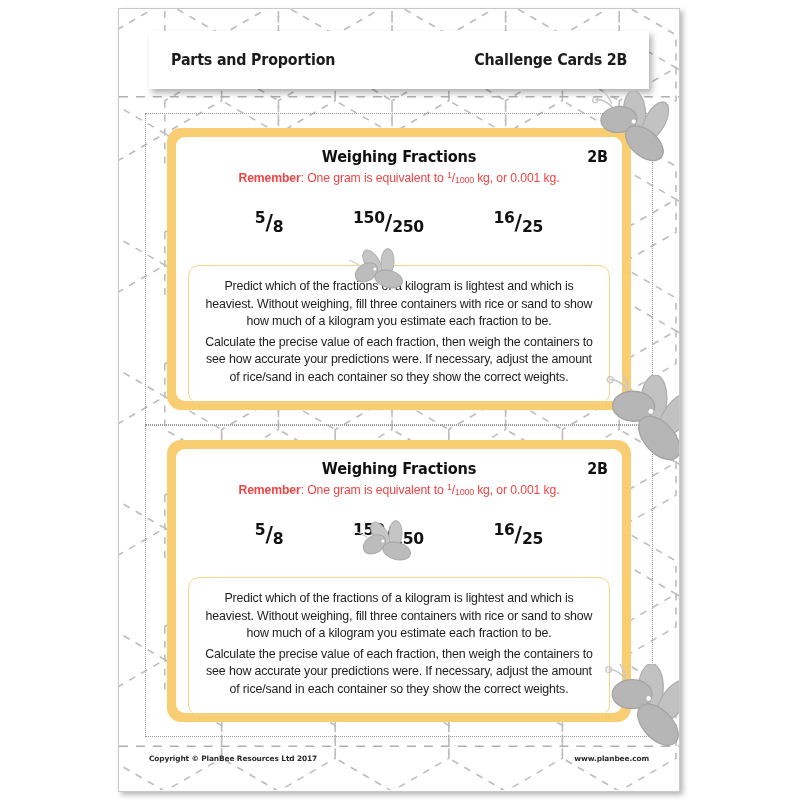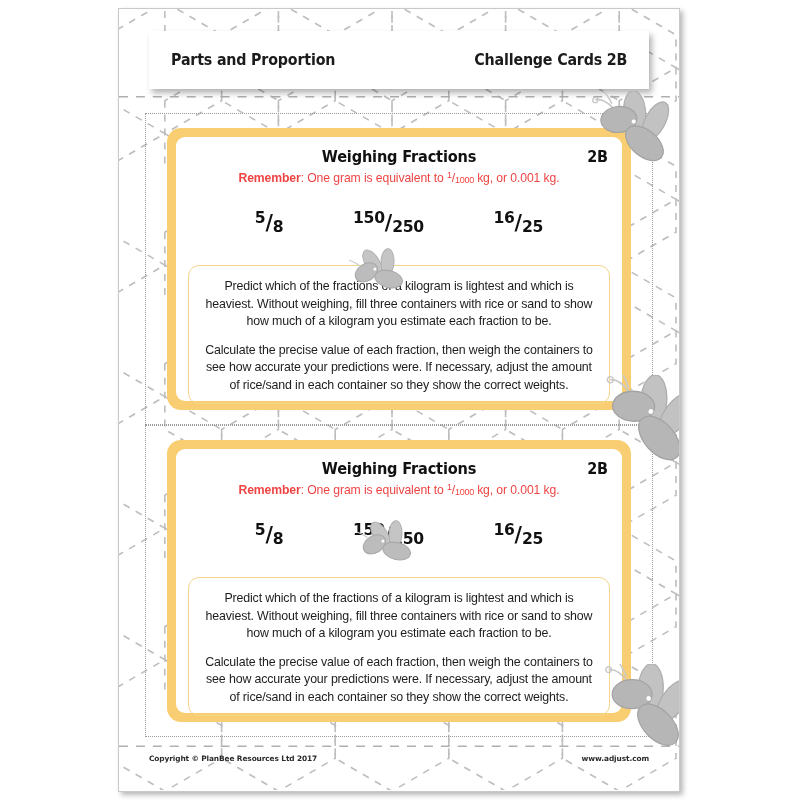--- a/index.html
+++ b/index.html
@@ -184,21 +184,21 @@
     background: transparent;
   }
   .text-panel p {
     margin: 0;
     text-align: center;
     font-size: 12.4px;
     line-height: 1.42;
     color: #1d1d1d;
     letter-spacing: -0.15px;
   }
-  .text-panel p + p { margin-top: 11px; }
+  .text-panel p + p { margin-top: 3px; }
 
   
   .footer {
     position: absolute;
     left: 30px;
     right: 30px;
     bottom: 28px;
     display: flex;
     justify-content: space-between;
     align-items: center;
@@ -425,17 +425,17 @@
         <ellipse cx="48" cy="25" rx="12.5" ry="25" fill="#c2c2c2" stroke="#adadad" stroke-width="1.2" transform="rotate(-16 48 25)"></ellipse>
         <ellipse cx="73" cy="30" rx="11.5" ry="24" fill="#c2c2c2" stroke="#adadad" stroke-width="1.2" transform="rotate(16 73 30)"></ellipse>
         <ellipse cx="32" cy="36" rx="20" ry="14.5" fill="#b6b6b6" stroke="#a3a3a3" stroke-width="1.2" transform="rotate(-18 32 36)"></ellipse>
         <ellipse cx="66" cy="57" rx="25" ry="14.5" fill="#b6b6b6" stroke="#a3a3a3" stroke-width="1.2" transform="rotate(28 66 57)"></ellipse>
         <circle cx="49" cy="35" r="2.3" fill="#ffffff"></circle>
       </g>
     </svg>
 
     <div class="footer">
       <span class="footer-text">Copyright © PlanBee Resources Ltd 2017</span>
-      <span class="footer-text">www.adjust.com</span>
+      <span class="footer-text">www.planbee.com</span>
     </div>
 
   </div>
 </div>
 
 </body></html>

